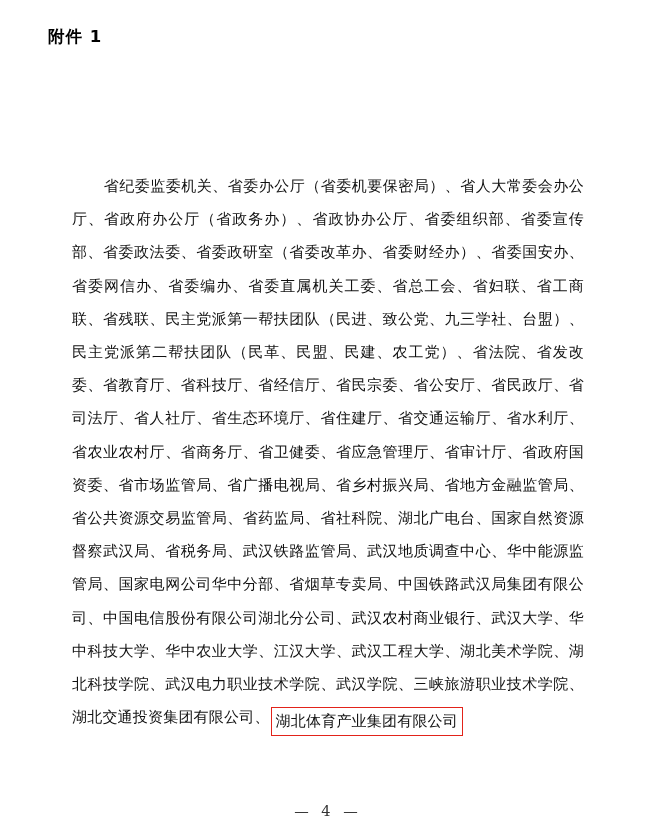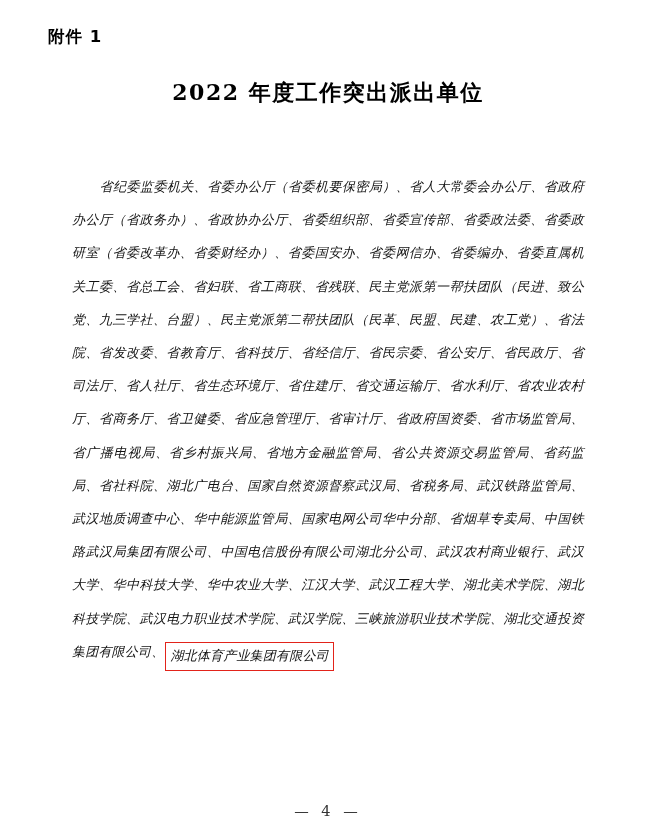--- a/index.html
+++ b/index.html
@@ -53,28 +53,27 @@
     font-family: "DejaVu Serif", "Liberation Serif", serif;
     font-size: 15px;
     letter-spacing: 0.5px;
     color: #111;
   }
   .body-block {
     position: absolute;
     top: 170px;
     left: 72px;
     width: 512px;
-    font-size: 13px;
+    font-size: 15px;
     line-height: 33.2px;
     text-align: justify;
     text-align-last: left;
     text-justify: inter-character;
     letter-spacing: 0.2px;
     color: #111;
-    font-style: italic;
   }
   .body-block .indent {
     display: inline-block;
     width: 2.1em;
   }
   .highlight-box {
     display: inline-block;
     border: 1.6px solid #e2231a;
     padding: 0px 4px 1px 4px;
     margin: 0 1px;
@@ -94,21 +93,20 @@
     color: #333;
   }
 </style>
 </head>
 <body>
 
 <div class="page">
 
   <div class="attachment-label">附件 1</div>
 
-  <div class="doc-title">2022 年度工作突出派出单位</div>
 
 
   <div class="body-block">
     <span class="indent"></span><span>省纪委监委机关、省委办公厅（省委机要保密局）、省人大常委会办公厅、省政府办公厅（省政务办）、省政协办公厅、省委组织部、省委宣传部、省委政法委、省委政研室（省委改革办、省委财经办）、省委国安办、省委网信办、省委编办、省委直属机关工委、省总工会、省妇联、省工商联、省残联、民主党派第一帮扶团队（民进、致公党、九三学社、台盟）、民主党派第二帮扶团队（民革、民盟、民建、农工党）、省法院、省发改委、省教育厅、省科技厅、省经信厅、省民宗委、省公安厅、省民政厅、省司法厅、省人社厅、省生态环境厅、省住建厅、省交通运输厅、省水利厅、省农业农村厅、省商务厅、省卫健委、省应急管理厅、省审计厅、省政府国资委、省市场监管局、省广播电视局、省乡村振兴局、省地方金融监管局、省公共资源交易监管局、省药监局、省社科院、湖北广电台、国家自然资源督察武汉局、省税务局、武汉铁路监管局、武汉地质调查中心、华中能源监管局、国家电网公司华中分部、省烟草专卖局、中国铁路武汉局集团有限公司、中国电信股份有限公司湖北分公司、武汉农村商业银行、武汉大学、华中科技大学、华中农业大学、江汉大学、武汉工程大学、湖北美术学院、湖北科技学院、武汉电力职业技术学院、武汉学院、三峡旅游职业技术学院、湖北交通投资集团有限公司、</span><span class="highlight-box">湖北体育产业集团有限公司</span>
   </div>
 
   <div class="page-number">— 4 —</div>
 
 </div>
 

